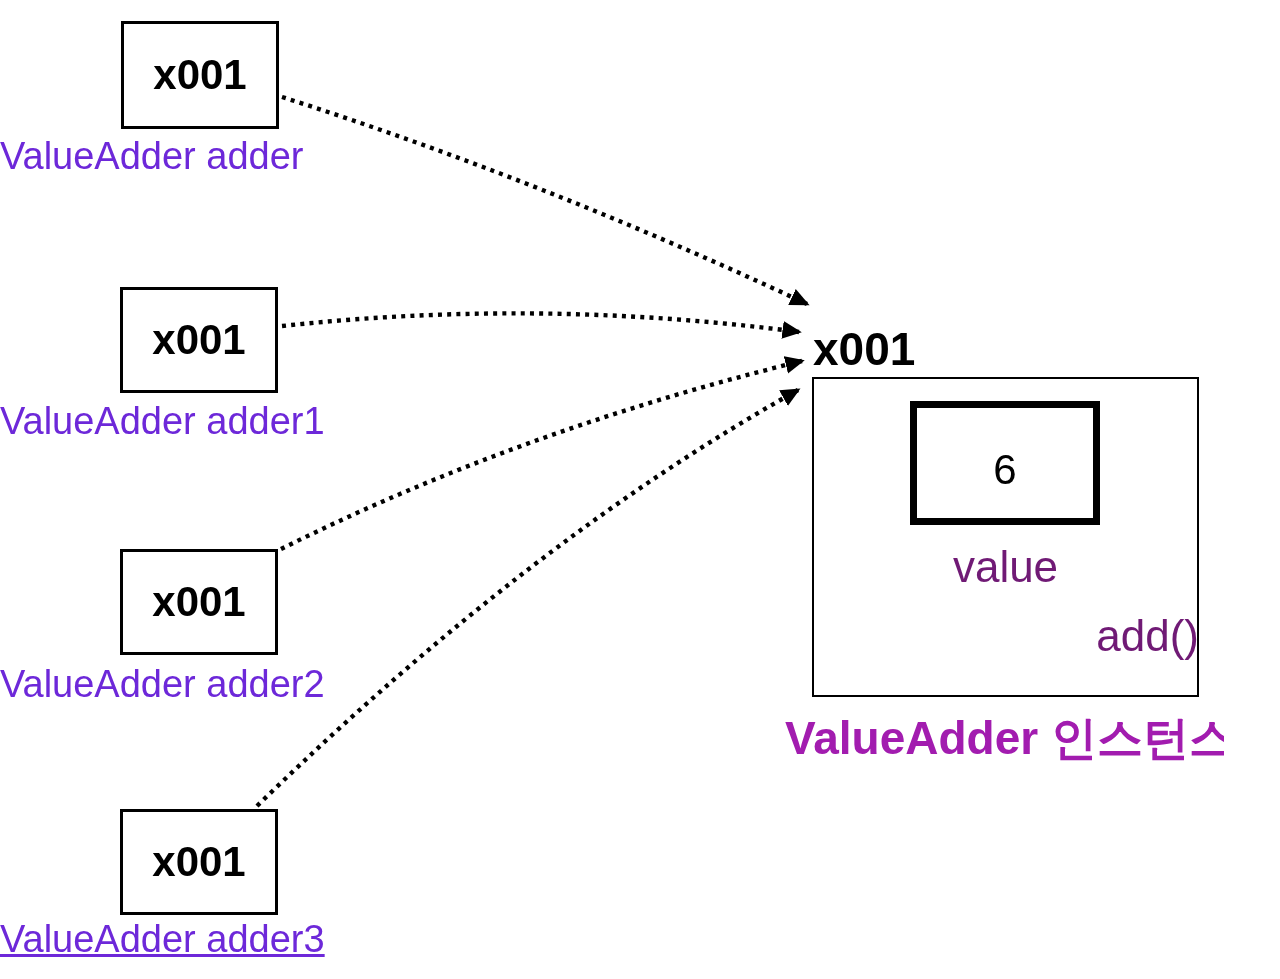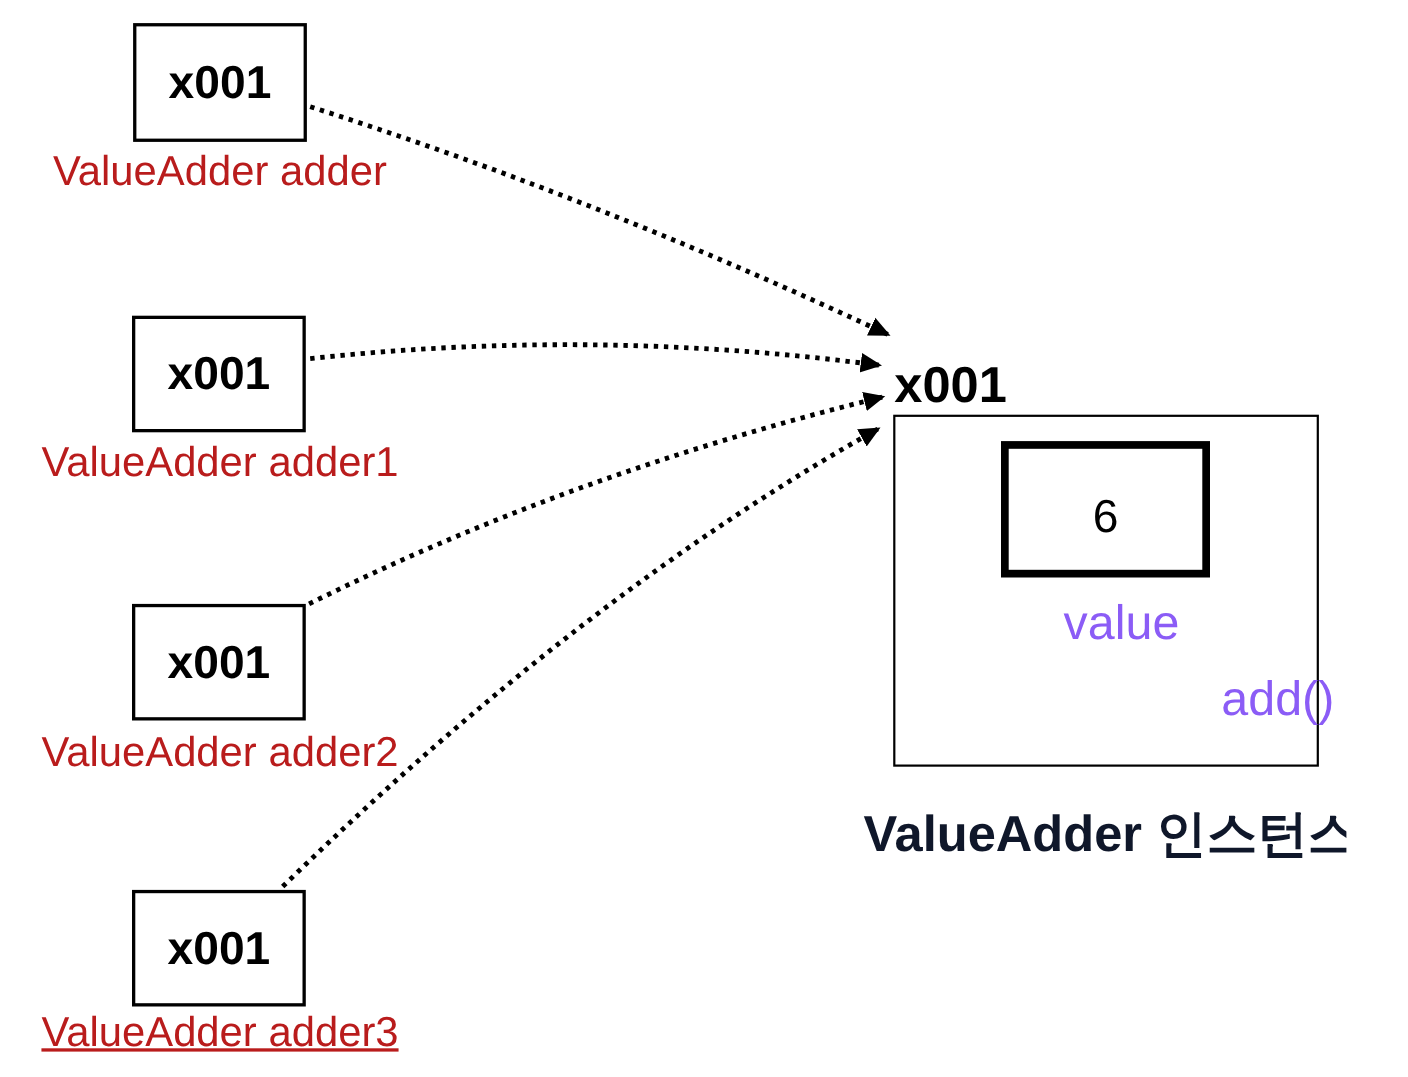--- a/index.html
+++ b/index.html
@@ -36,24 +36,24 @@
   .refbox .addr {
     font-size: 42px;
     font-weight: 700;
     color: #000000;
     letter-spacing: 0px;
   }
   .caption {
     position: absolute;
     left: 0;
     width: 400px;
-    text-align: center;
+    text-align: left;
     font-size: 38px;
     line-height: 1.1;
-    color: #b91c1c;
+    color: #6d28d9;
   }
   
   .addr-big {
     position: absolute;
     left: 813px;
     top: 326px;
     font-size: 46px;
     font-weight: 700;
     color: #000000;
     line-height: 1;
@@ -87,35 +87,34 @@
     font-weight: 400;
     color: #000000;
   }
   .member {
     position: absolute;
     left: 812px;
     width: 387px;
     text-align: center;
     font-size: 44px;
     line-height: 1;
-    color: #8b5cf6;
-    padding-left: 14px;
+    color: #701a75;
   }
   .member-value { top: 545px; }
   .member-add   { top: 614px; text-align: right; }
   .instance-caption {
     position: absolute;
     left: 760px;
-    top: 732px;
+    top: 712px;
     width: 500px;
     text-align: center;
     font-size: 46px;
     font-weight: 700;
     line-height: 1.15;
-    color: #0f172a;
+    color: #a21caf;
   }
 </style>
 </head>
 <body>
 
 <div class="canvas">
 
   <svg class="arrows" viewBox="0 0 1280 979">
     <defs>
       <marker id="arrowhead" viewBox="0 0 10 10" refX="8.2" refY="5" markerWidth="4.6" markerHeight="4.6" orient="auto-start-reverse">

